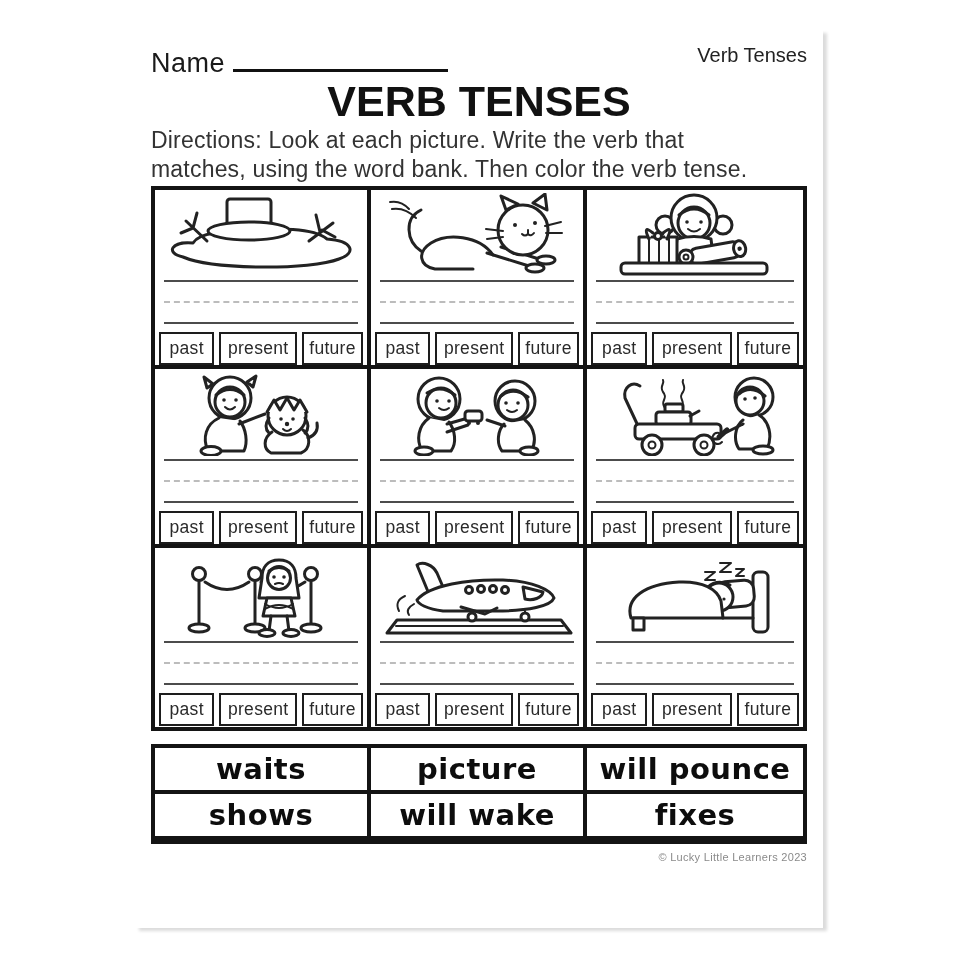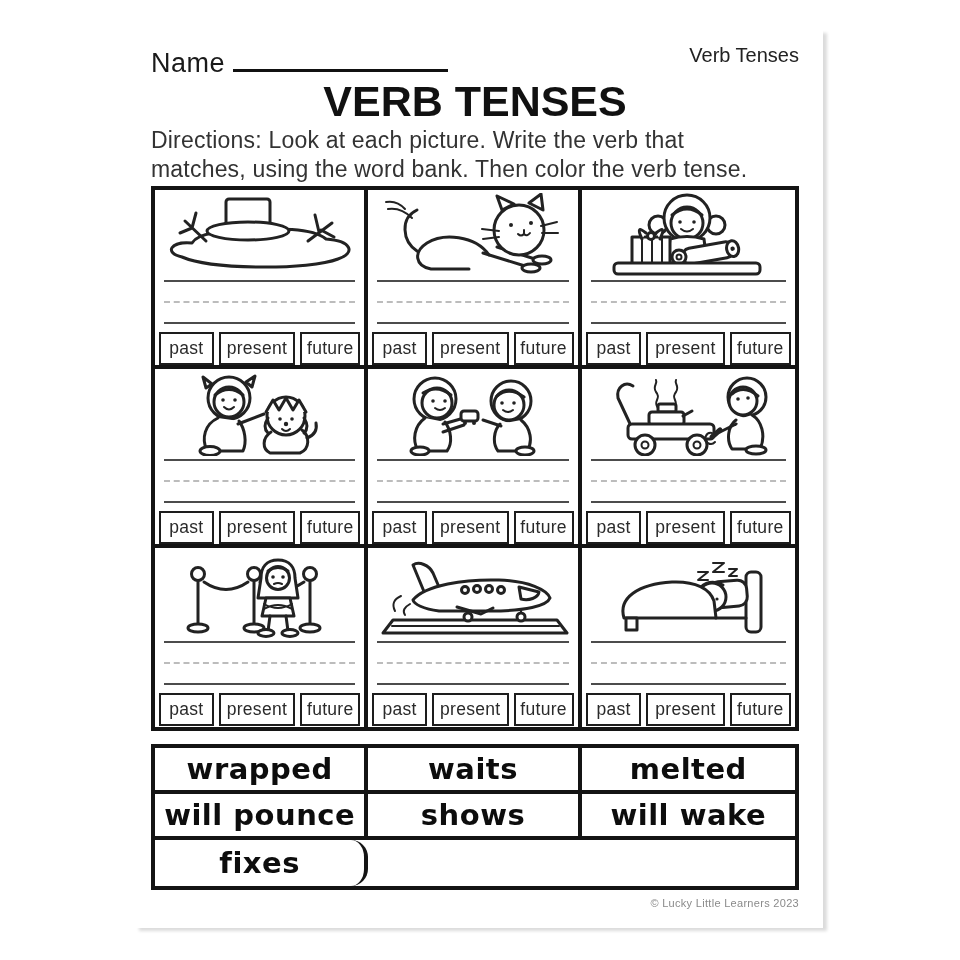--- a/index.html
+++ b/index.html
@@ -1,19 +1,19 @@
 <!DOCTYPE html>
 <html><head>
 <meta charset="utf-8">
 <style>
   * { margin:0; padding:0; box-sizing:border-box; }
   html,body { background:#ffffff; width:960px; height:960px; font-family:"Liberation Sans",sans-serif; }
   .page {
     position:absolute; left:135px; top:30px; width:688px; height:898px;
-    background:#fff; padding:12px 24px 0 16px;
+    background:#fff; padding:12px 16px 0 16px;
     box-shadow: 4px 3px 3px rgba(0,0,0,0.14);
   }
   .top-row { display:flex; justify-content:space-between; align-items:flex-start; height:36px; }
   .name-wrap { font-size:27px; color:#1a1a1a; margin-top:6px; letter-spacing:0.5px; }
   .name-line { display:inline-block; width:215px; border-bottom:3.5px solid #111; height:22px; margin-left:8px; vertical-align:baseline; }
   .corner-label { font-size:20px; color:#222; margin-top:2px; }
   .title { text-align:center; font-size:43px; font-weight:800; color:#111; letter-spacing:0px; height:48px; line-height:46px; font-family:"Liberation Sans",sans-serif; }
   .directions { font-size:23px; color:#333; line-height:1.27; height:60px; letter-spacing:0.2px; }
   .sheet-grid { display:grid; grid-template-columns:repeat(3,1fr); border:4px solid #141414; background:#000000; }
   .cell { border-right:4px solid #141414; border-bottom:4px solid #141414; height:179px; display:flex; flex-direction:column; background:#fff; }
@@ -355,23 +355,22 @@
       <div class="tenses">
         <div class="tbox t-past">past</div>
         <div class="tbox t-present">present</div>
         <div class="tbox t-future">future</div>
       </div>
     </div>
 
   </div>
 
   <div class="word-bank">
-    <div class="wb-cell">wrapped</div>
     <div class="wb-cell">waits</div>
-    <div class="wb-cell">melted</div>
+    <div class="wb-cell">picture</div>
     <div class="wb-cell">will pounce</div>
     <div class="wb-cell">shows</div>
     <div class="wb-cell">will wake</div>
     <div class="wb-cell">fixes</div>
   </div>
 
   <div class="footer">© Lucky Little Learners 2023</div>
 
 </div>
 

